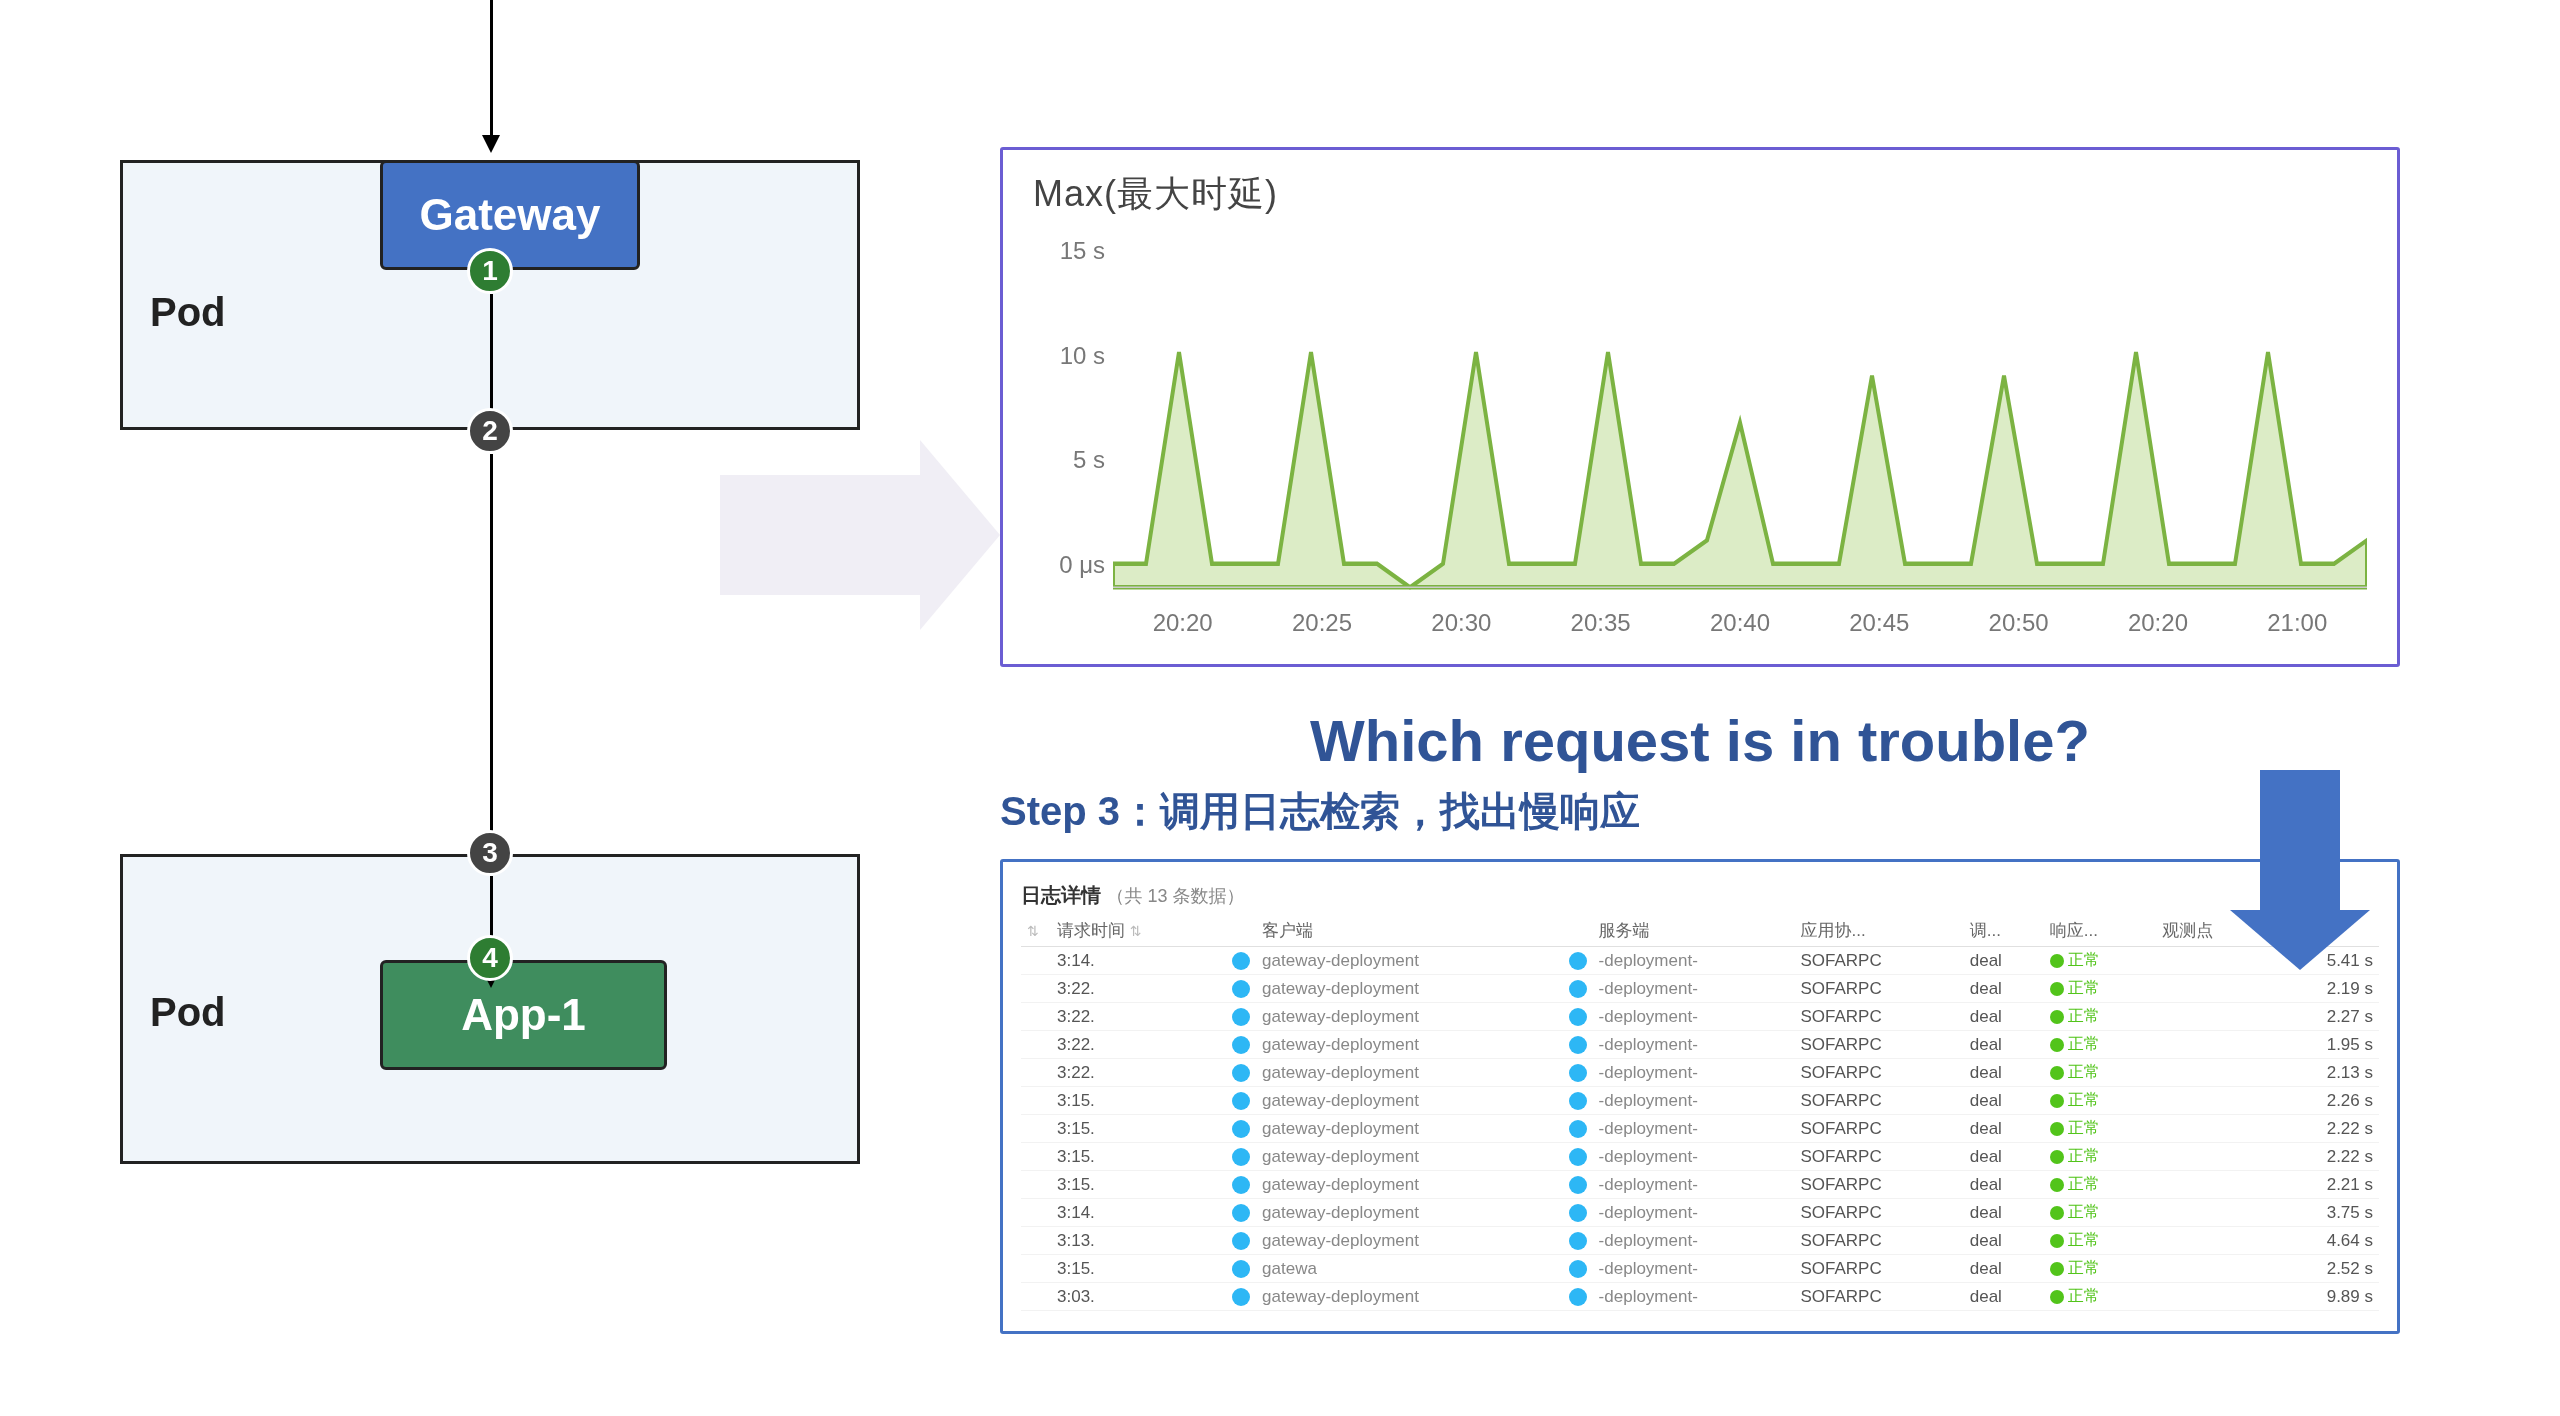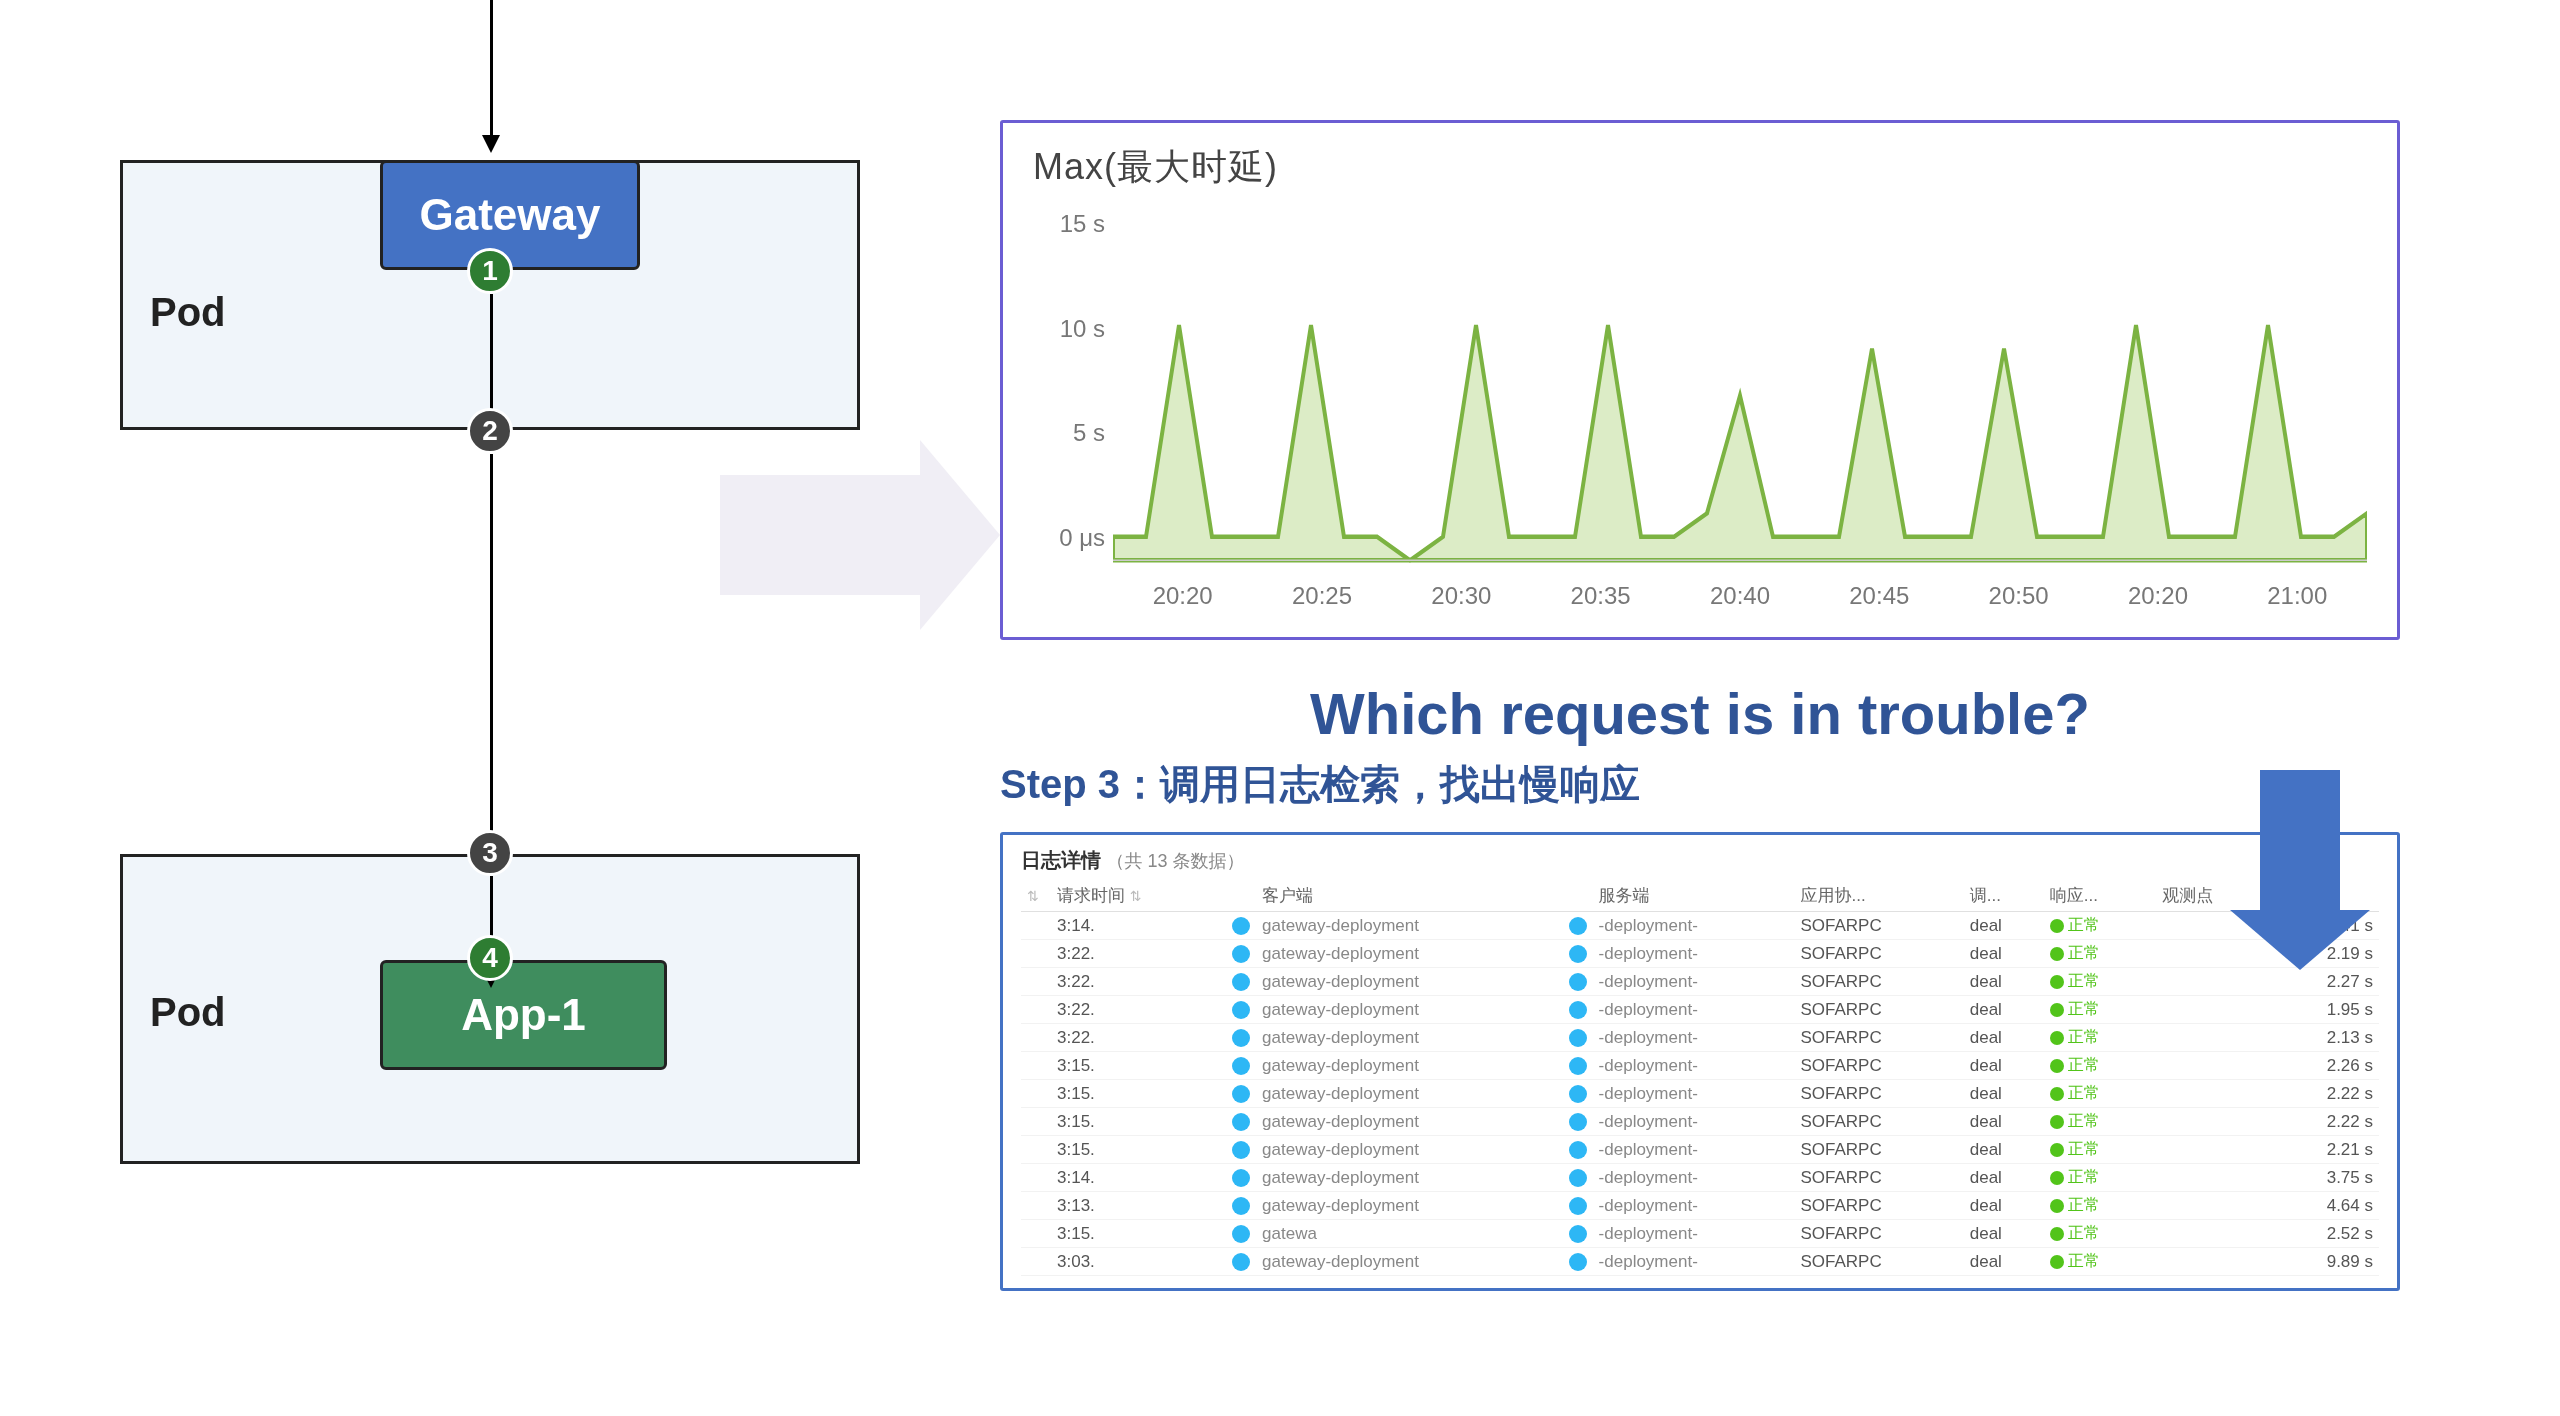--- a/index.html
+++ b/index.html
@@ -85,20 +85,21 @@
     border-left: 80px solid #f0eef5;
   }
   
   .chart-panel {
     position: relative;
     width: 1400px; height: 520px;
     border: 3px solid #6b5dd3;
     background: #fff;
     padding: 20px 30px 10px 30px;
     border-radius: 3px;
+    margin-top: 27px;
   }
   .chart-title {
     font-size: 36px;
     color: #444;
     letter-spacing: 1px;
     margin-bottom: 10px;
     filter: blur(0.5px);
   }
   .chart-area {
     position: relative;
@@ -155,21 +156,21 @@
   }
   .sub-title {
     font-size: 30px; color: #333; margin-top: 12px;
   }
   
   .log-panel {
     width: 1400px;
     margin-top: 20px;
     border: 3px solid #4472C4;
     background: #fff;
-    padding: 12px 18px;
+    padding: 20px 18px;
     border-radius: 3px;
   }
   .log-header {
     font-size: 20px; color: #333; margin-bottom: 6px;
   }
   .log-header span { color: #888; font-size: 18px;}
   table.logtable {
     width: 100%;
     border-collapse: collapse;
     font-size: 17px;

